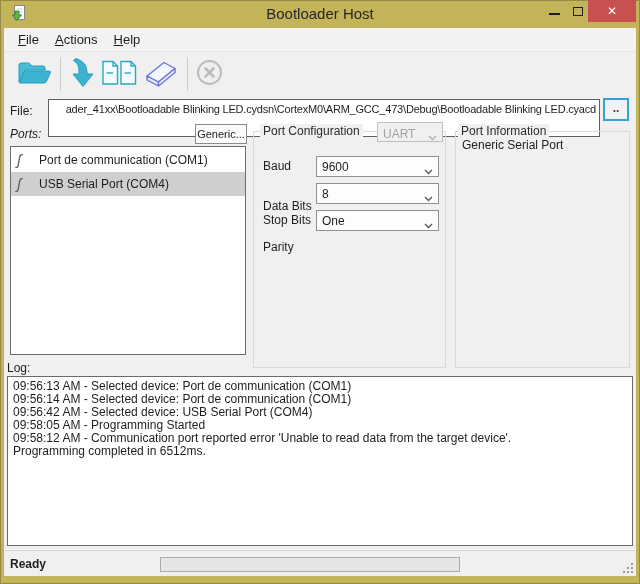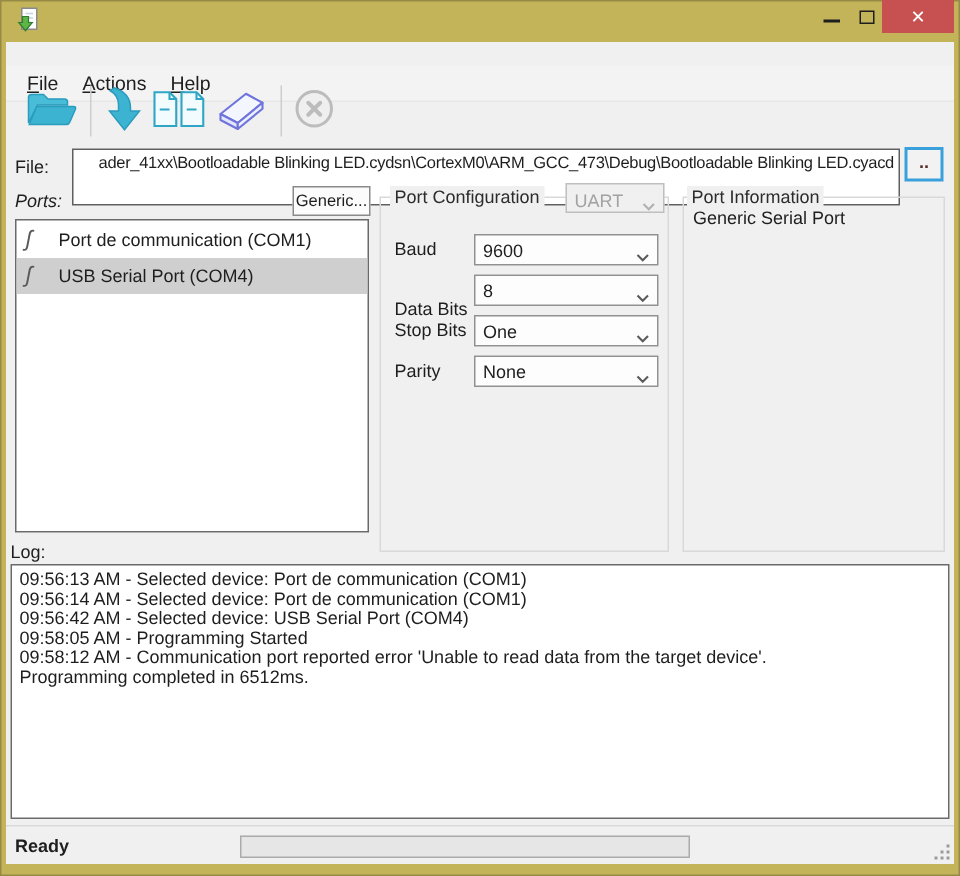--- a/index.html
+++ b/index.html
@@ -22,21 +22,21 @@
   .wc-min { width: 28px; } .wc-max { width: 20px; }
   .wc-close { width: 48px; background: #c75050; color: #fff; font-size: 12px; }
   .min-glyph { width: 11px; height: 2px; background: #1e1e1e; margin-top: 6px; }
   .max-glyph { width: 10px; height: 9px; border: 1.5px solid #1e1e1e; background: transparent; }
 
   
   .client { position: absolute; left: 4px; top: 28px; width: 632px; height: 548px;
             background: #f0f0f0; }
 
   
-  .menubar { position: absolute; left: 0; top: 16px; width: 632px; height: 24px;
+  .menubar { position: absolute; left: 0; top: 0; width: 632px; height: 24px;
              background: #f3f3f3; display: flex; align-items: center; padding-left: 6px;
              border-bottom: 1px solid #e7e7e7; font-size: 13px; }
   .menu-item { padding: 3px 8px; }
   .accel { text-decoration: underline; }
 
   
   .toolbar { position: absolute; left: 0; top: 24px; width: 632px; height: 44px;
              display: flex; align-items: center; padding-left: 10px; }
   .tb-btn { display: flex; align-items: center; justify-content: center; padding: 2px; }
   .tb-sep { width: 1px; height: 34px; background: #cdcdcd; margin: 0 6px; }
@@ -106,20 +106,21 @@
 <div class="window">
 
   <div class="titlebar">
     <span class="app-icon">
       <svg width="16" height="19" viewBox="0 0 16 19">
         <rect x="4.5" y="1.5" width="10" height="14" fill="#fdfdfd" stroke="#8a8a8a"></rect>
         <path d="M7 5 H12 M7 8 H12 M7 11 H12" stroke="#c2d2e2" stroke-width="1"></path>
         <path d="M5 7 V11 H2.5 L7 16.5 L11.5 11 H9 V7 Z" fill="#5cb544" stroke="#2f7d2f" stroke-width="0.8"></path>
       </svg>
     </span>
+    <div class="title">Bootloader Host</div>
     <div class="win-controls">
       <div class="wc-btn wc-min">
         <span class="min-glyph"></span>
       </div>
       <div class="wc-btn wc-max">
         <span class="max-glyph"></span>
       </div>
       <div class="wc-btn wc-close">
         <span>✕</span>
       </div>
@@ -235,28 +236,20 @@
       <div class="cfg-label" style="top:81px">Stop Bits</div>
       <div class="combo cfg-combo" style="top:78px">
         <span>One</span>
         <span class="chevron">
           <svg width="9" height="6">
               <path d="M1 1 L4.5 4.5 L8 1" stroke="#5a5a5a" fill="none" stroke-width="1.4"></path>
             </svg>
         </span>
       </div>
       <div class="cfg-label" style="top:108px">Parity</div>
-      <div class="combo cfg-combo" style="top:105px">
-        <span>None</span>
-        <span class="chevron">
-          <svg width="9" height="6">
-              <path d="M1 1 L4.5 4.5 L8 1" stroke="#5a5a5a" fill="none" stroke-width="1.4"></path>
-            </svg>
-        </span>
-      </div>
     </div>
 
     <div class="groupbox gb-info">
       <span class="gb-legend">Port Information</span>
       <div class="info-text">Generic Serial Port</div>
     </div>
 
     <div class="log-label">Log:</div>
     <div class="log-area">
       <div>09:56:13 AM - Selected device: Port de communication (COM1)</div>

